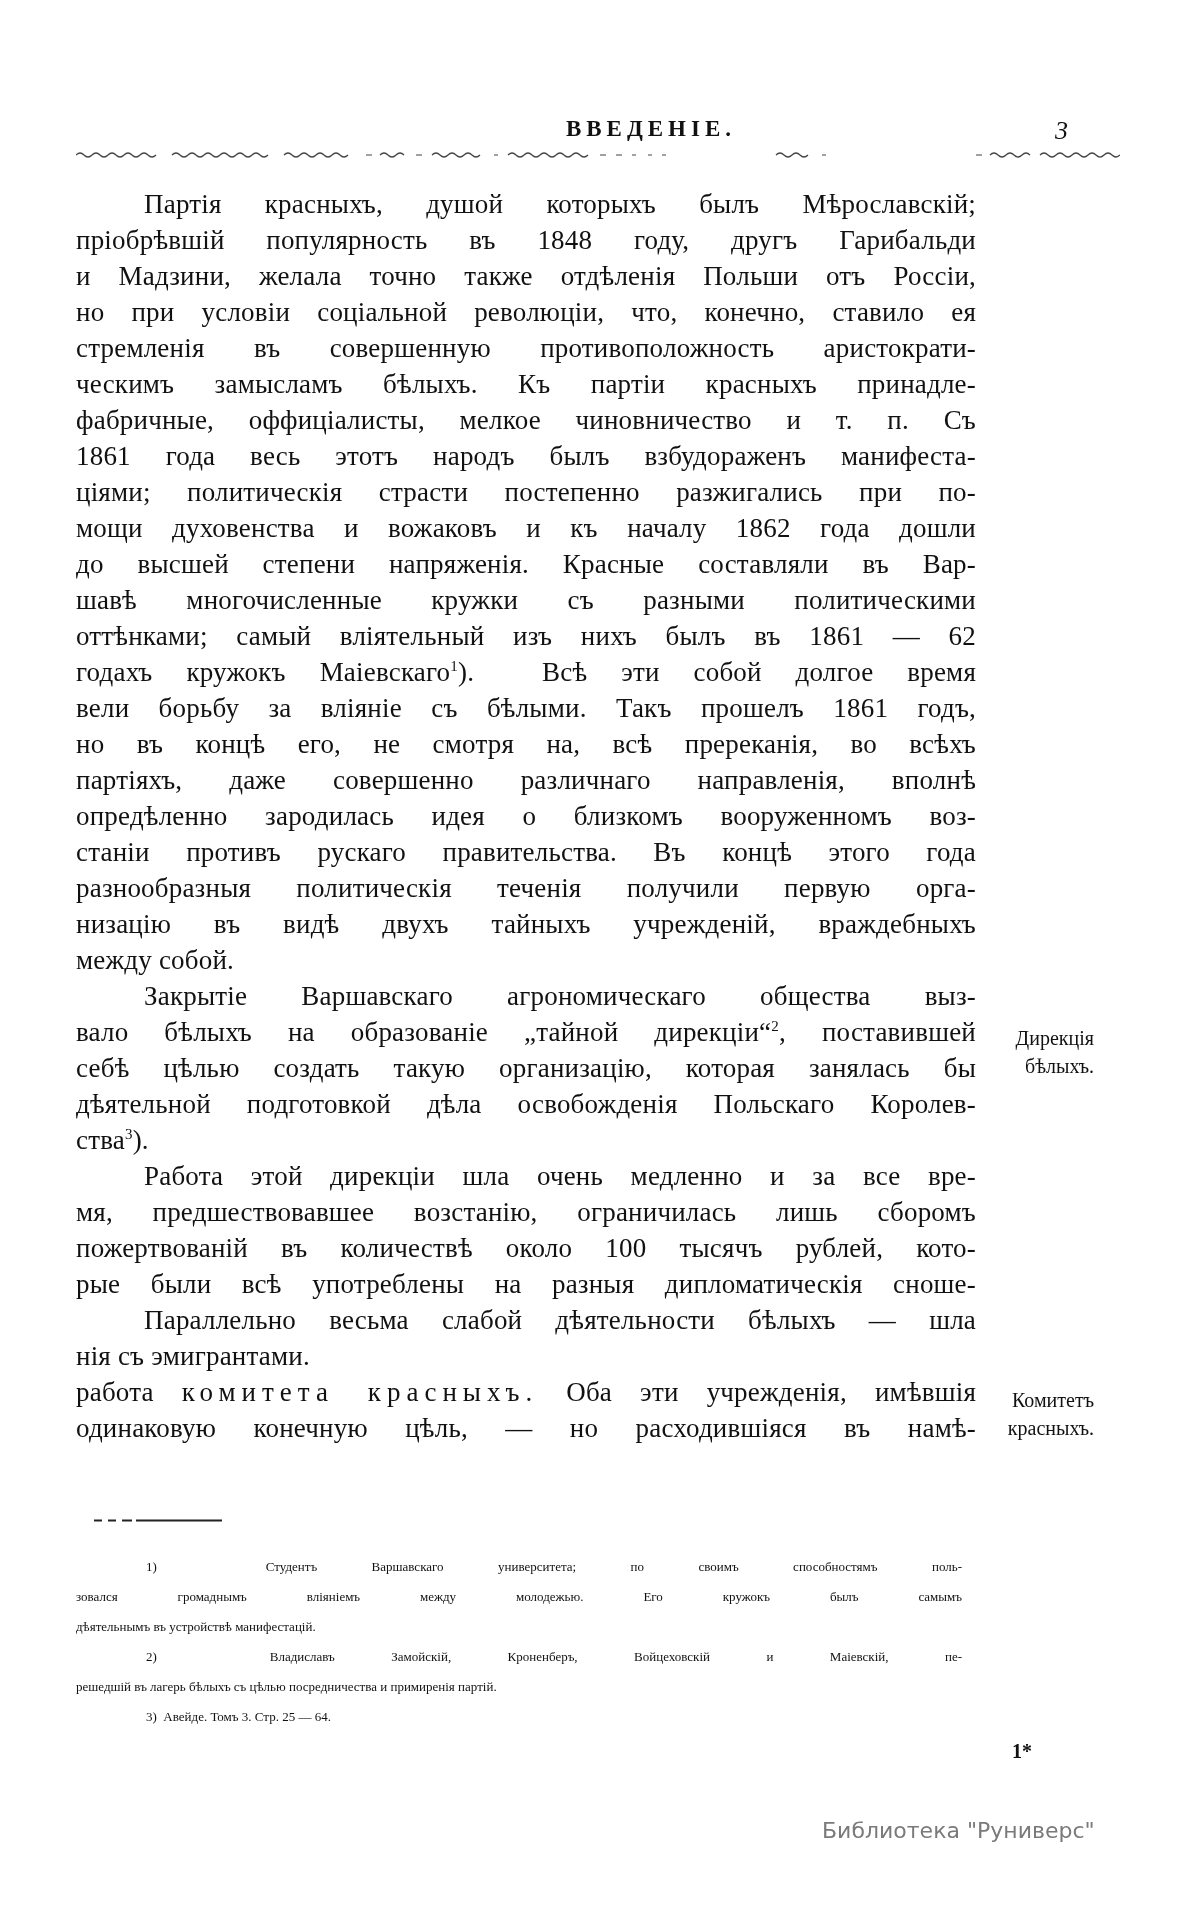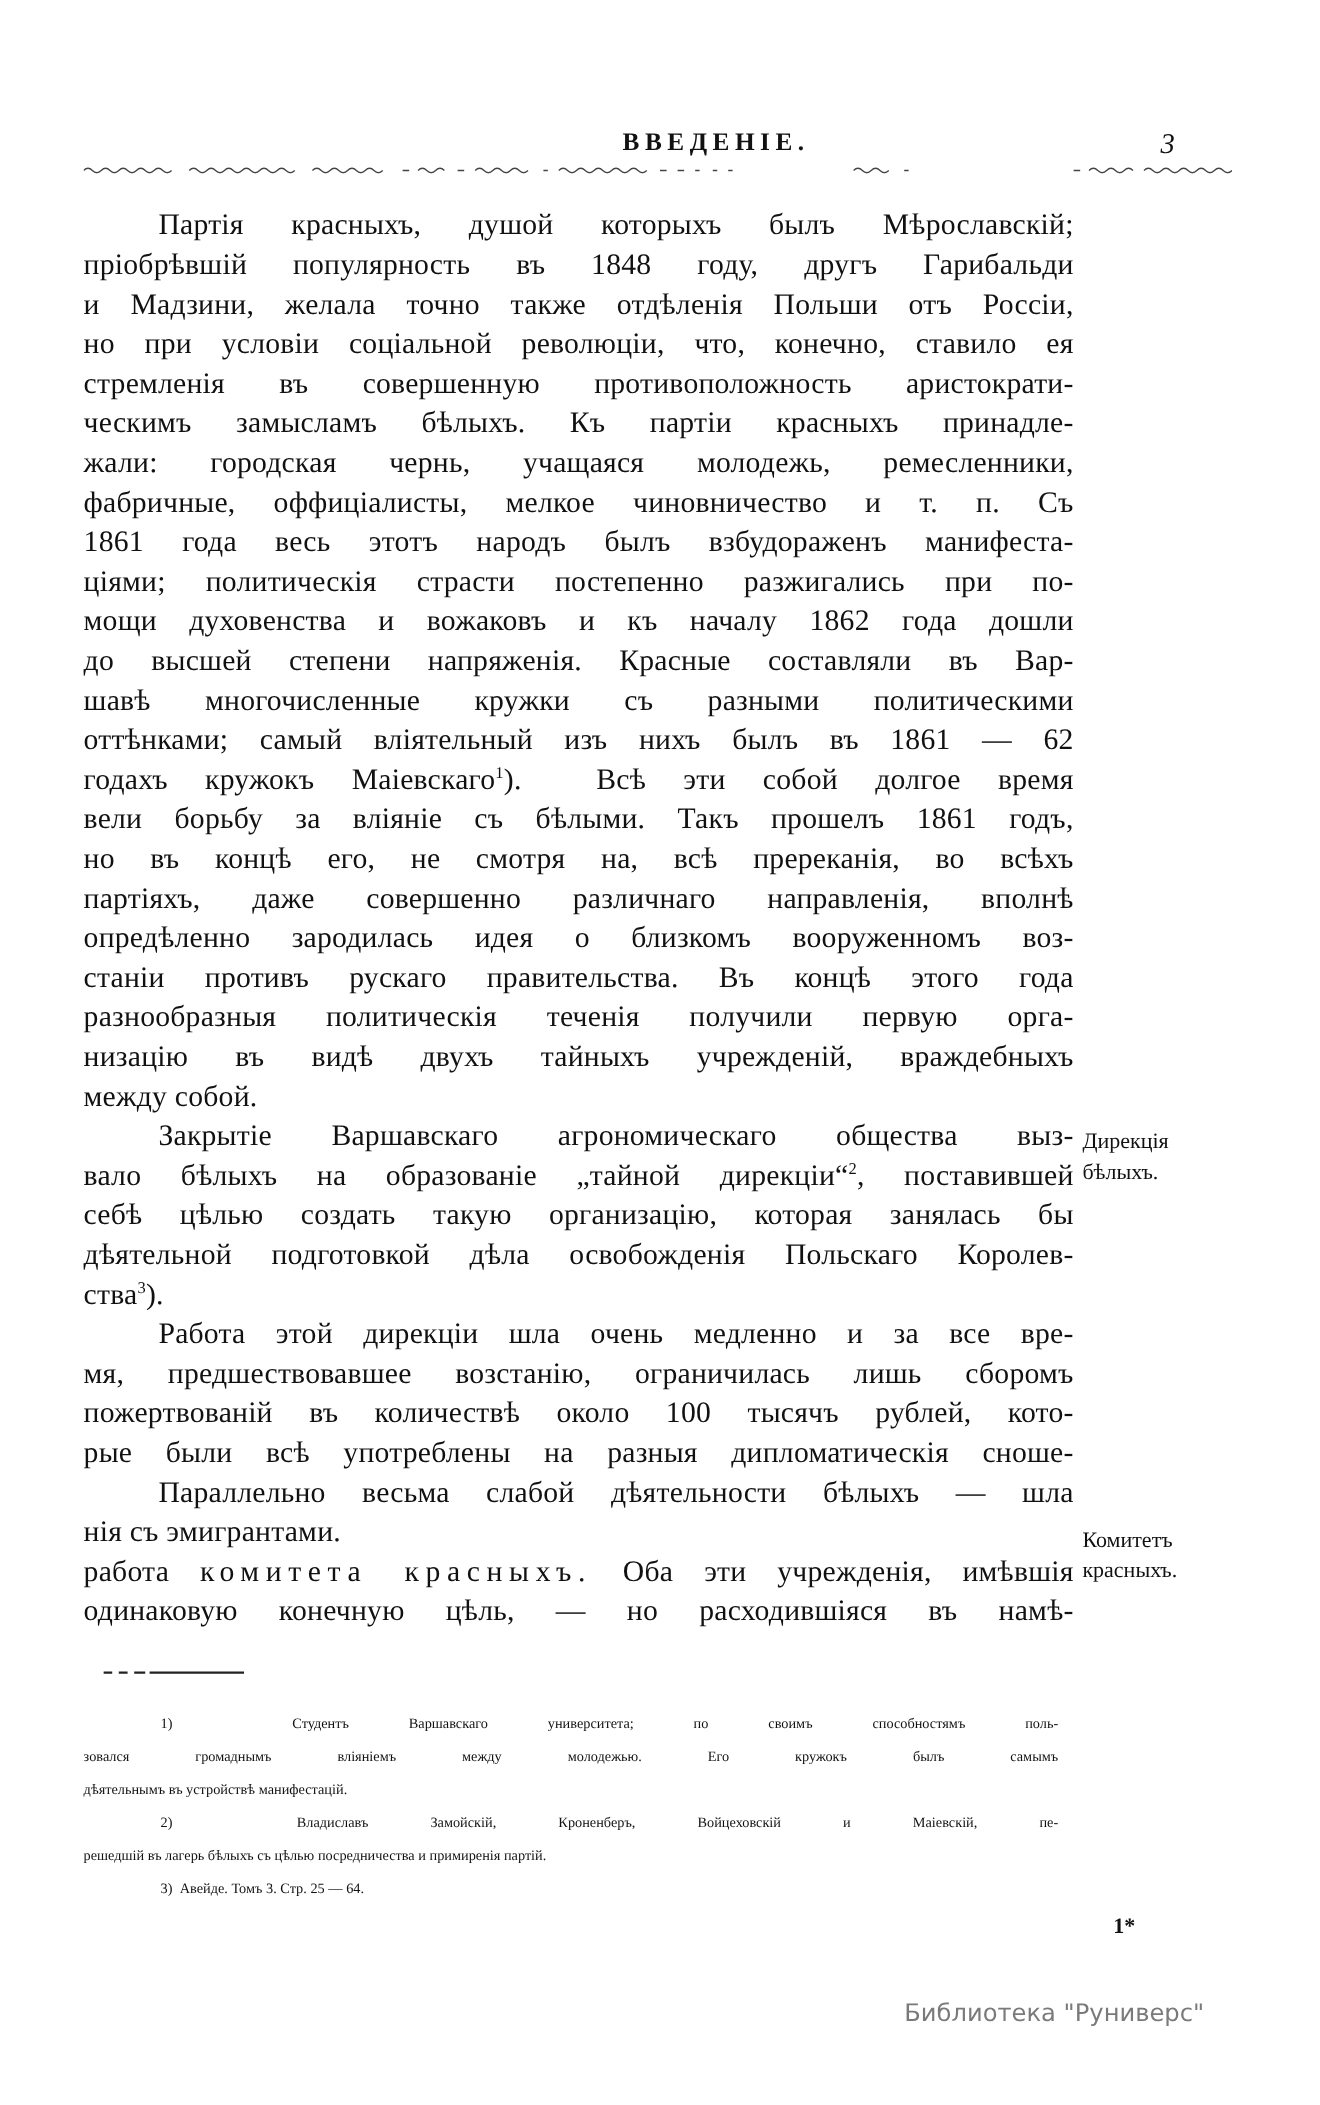--- a/index.html
+++ b/index.html
@@ -29,21 +29,21 @@
   .line {
     display: block; height: 36px; line-height: 36px; font-size: 27px;
     white-space: nowrap; text-align: justify; text-align-last: justify;
     font-family: "Liberation Serif", serif; letter-spacing: 0.2px;
   }
   .line.last { text-align-last: left; }
   .line.indent { padding-left: 68px; }
   .spaced { letter-spacing: 6px; }
   sup { font-size: 15px; line-height: 0; vertical-align: 10px; }
   .margin-note {
-    position: absolute; left: 984px; width: 110px; text-align: left;
+    position: absolute; left: 984px; width: 110px; text-align: right;
     font-family: "Liberation Serif", serif; font-size: 20px; line-height: 28px;
   }
   .footnote-rule {
     position: absolute; top: 1519px; left: 94px; width: 128px; height: 3px;
   }
   .footnotes {
     position: absolute; top: 1552px; left: 76px; width: 886px;
   }
   .fn-line {
     display: block; height: 30px; line-height: 30px; font-size: 13px;
@@ -73,21 +73,20 @@
   <path d="M0 5 Q4 1 8 5 T16 5 T24 5 T32 5 T40 5 T48 5 T56 5 T64 5 T72 5 T80 5 M96 5 Q100 1 104 5 T112 5 T120 5 T128 5 T136 5 T144 5 T152 5 T160 5 T168 5 T176 5 T184 5 T192 5 M208 5 Q212 1 216 5 T224 5 T232 5 T240 5 T248 5 T256 5 T264 5 T272 5 M290 5 L296 5 M304 5 Q308 1 312 5 T320 5 T328 5 M340 5 L346 5 M356 5 Q360 1 364 5 T372 5 T380 5 T388 5 T396 5 T404 5 M418 5 L422 5 M432 5 Q436 1 440 5 T448 5 T456 5 T464 5 T472 5 T480 5 T488 5 T496 5 T504 5 T512 5 M524 5 L530 5 M540 5 L546 5 M556 5 L560 5 M572 5 L576 5 M586 5 L590 5 M700 5 Q704 1 708 5 T716 5 T724 5 T732 5 M746 5 L750 5 M900 5 L906 5 M914 5 Q918 1 922 5 T930 5 T938 5 T946 5 T954 5 M964 5 Q968 1 972 5 T980 5 T988 5 T996 5 T1004 5 T1012 5 T1020 5 T1028 5 T1036 5 T1044 5" fill="none" stroke="#444" stroke-width="1.2"></path>
 </svg>
 
 <div class="body-text">
   <span class="line indent">Партія красныхъ, душой которыхъ былъ Мѣрославскій;</span>
   <span class="line">пріобрѣвшій популярность въ 1848 году, другъ Гарибальди</span>
   <span class="line">и Мадзини, желала точно также отдѣленія Польши отъ Россіи,</span>
   <span class="line">но при условіи соціальной революціи, что, конечно, ставило ея</span>
   <span class="line">стремленія въ совершенную противоположность аристократи-</span>
   <span class="line">ческимъ замысламъ бѣлыхъ.  Къ партіи красныхъ принадле-</span>
-  <span class="line">жали: городская чернь, учащаяся молодежь, ремесленники,</span>
   <span class="line">фабричные, оффиціалисты, мелкое чиновничество и т. п.  Съ</span>
   <span class="line">1861 года весь этотъ народъ былъ взбудораженъ манифеста-</span>
   <span class="line">ціями; политическія страсти постепенно разжигались при по-</span>
   <span class="line">мощи духовенства и вожаковъ и къ началу 1862 года дошли</span>
   <span class="line">до высшей степени напряженія.  Красные составляли въ Вар-</span>
   <span class="line">шавѣ многочисленные кружки съ разными политическими</span>
   <span class="line">оттѣнками; самый вліятельный изъ нихъ былъ въ 1861 — 62</span>
   <span class="line"><span>годахъ кружокъ Маіевскаго</span><sup>1</sup><span>).</span>&nbsp;&nbsp;<span>Всѣ эти собой долгое время</span></span>
   <span class="line">вели борьбу за вліяніе съ бѣлыми.  Такъ прошелъ 1861 годъ,</span>
   <span class="line">но въ концѣ его, не смотря на, всѣ пререканія, во всѣхъ</span>

